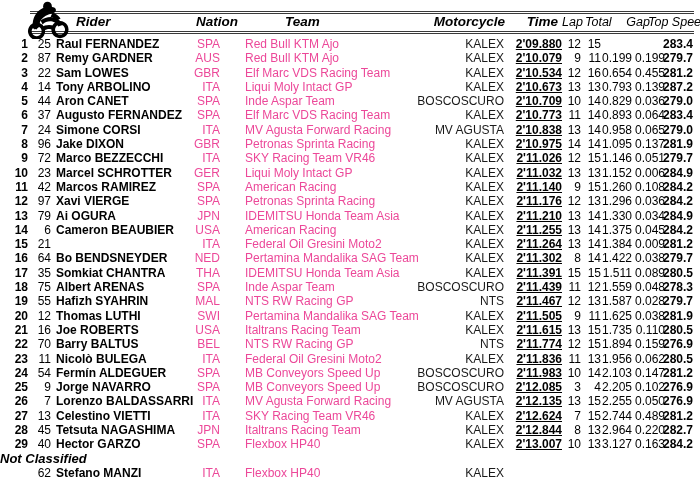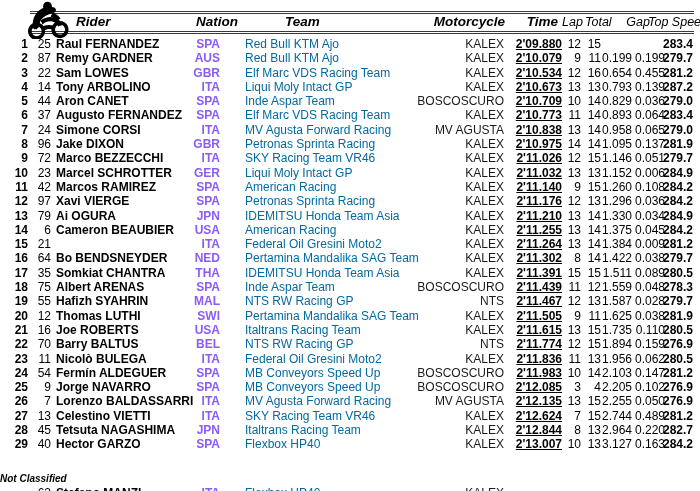--- a/index.html
+++ b/index.html
@@ -93,40 +93,39 @@
   .row > span {
     position: absolute;
     top: 0;
     font-size: 12px;
     line-height: 14.3px;
   }
 
   .c-pos      { left: 0px;   width: 28px; text-align: right; font-weight: bold; }
   .c-num      { left: 31px;  width: 20px; text-align: right; font-weight: normal; }
   .c-rider    { left: 56px;  font-weight: bold; }
-  .c-nation   { left: 186px; width: 34px; text-align: right; font-weight: bold; color:#8b5cf6;}
-  .c-team     { left: 245px; font-weight: normal; color:#0369a1; }
+  .c-nation   { left: 186px; width: 34px; text-align: right; font-weight: normal; color:#ec4899;}
+  .c-team     { left: 245px; font-weight: normal; color:#ec4899; }
   .c-bike     { left: 394px; width: 110px; text-align: right; font-weight: normal; color:#1a1a1a; }
   .c-time     { left: 508px; width: 54px; text-align: right; font-weight: bold; text-decoration: underline; }
   .c-lap      { left: 563px; width: 18px; text-align: right; font-weight: normal; }
   .c-total    { left: 583px; width: 18px; text-align: right; font-weight: normal; }
   .c-gap      { left: 600px; width: 32px; text-align: right; font-weight: normal; }
   .c-gapprev  { left: 633px; width: 32px; text-align: right; font-weight: normal; }
   .c-speed    { left: 663px; width: 35px; text-align: left; font-weight: bold; }
 
   .section-title {
     position: relative;
     height: 14.3px;
     line-height: 14.3px;
-    font-size: 10px;
+    font-size: 13px;
     font-style: italic;
     font-weight: bold;
     padding-left: 0px;
     white-space: nowrap;
-    margin-top: 20px;
   }
   .section-title > span { position:absolute; left: 0px; top:0; }
 </style>
 </head>
 <body>
 
 <div class="sheet">
 
   <div class="rule-top"></div>
   <div class="rule-bottom"></div>

